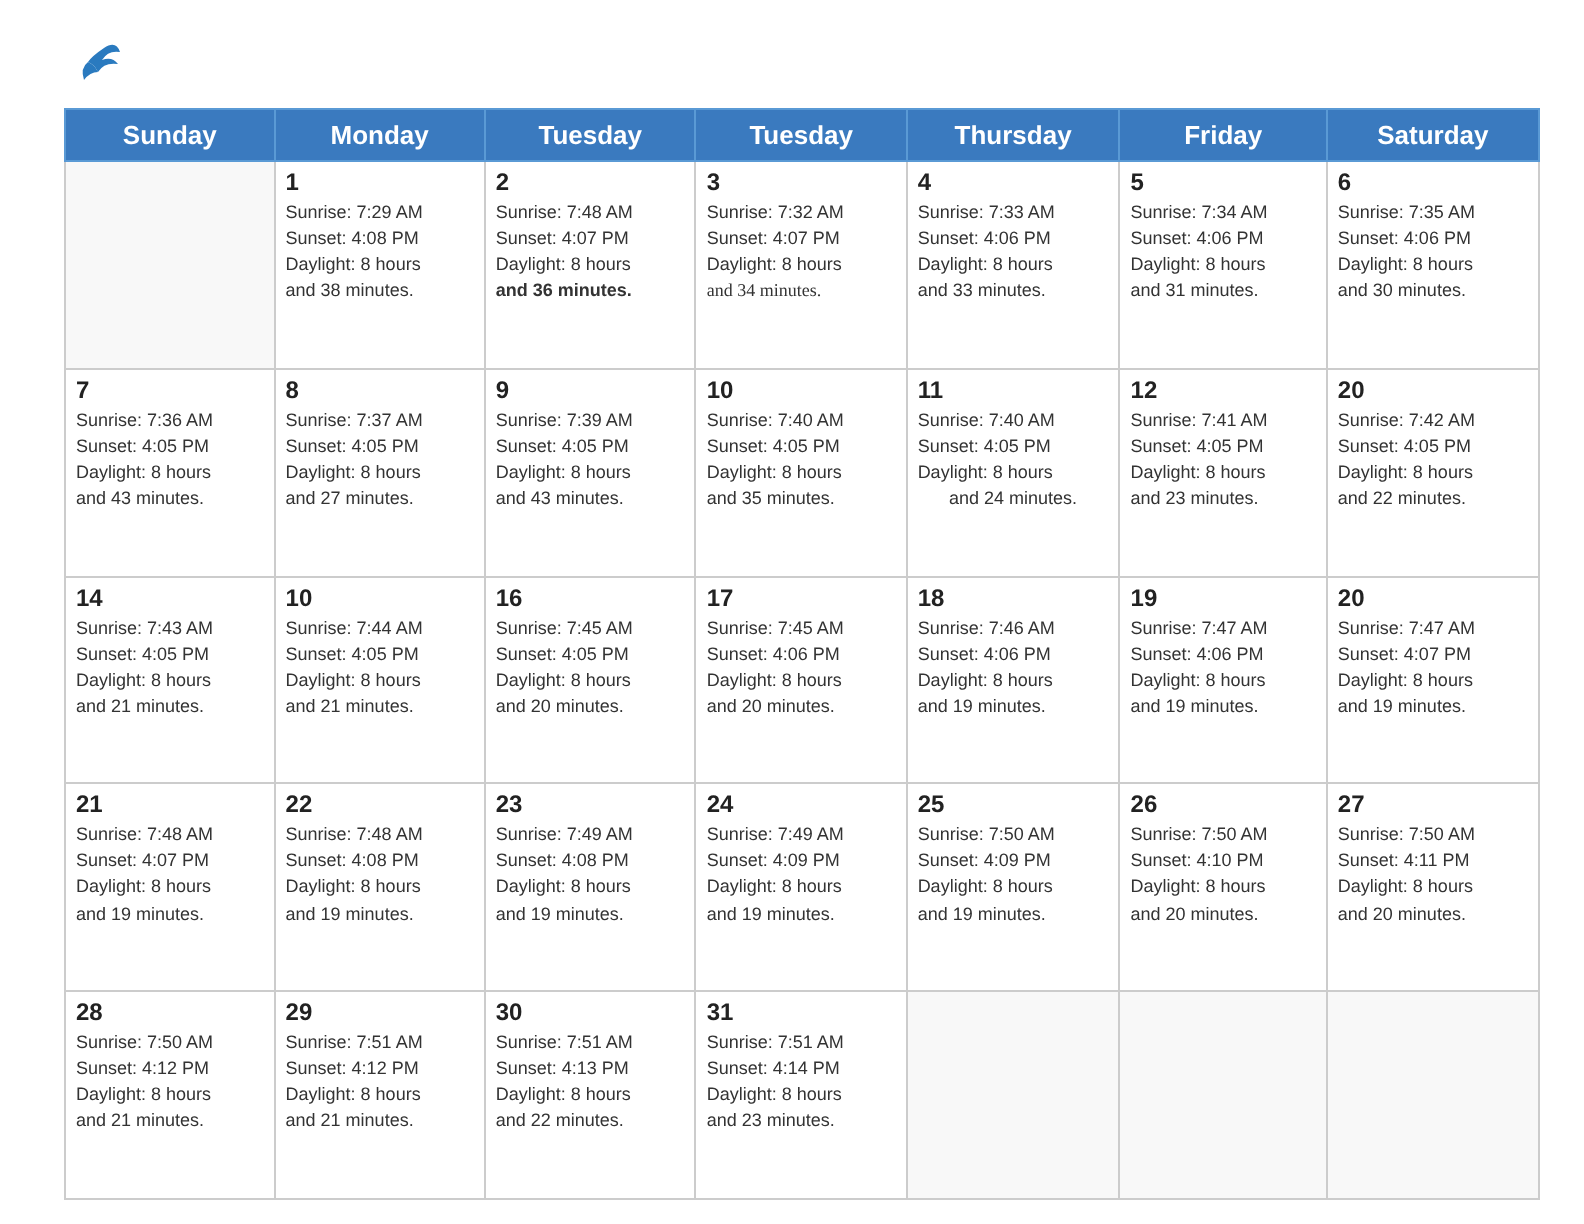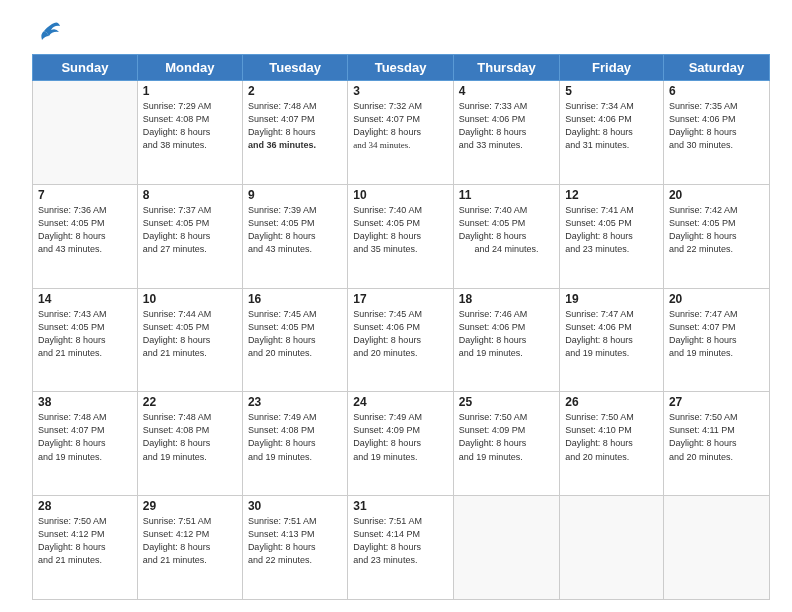--- a/index.html
+++ b/index.html
@@ -299,21 +299,21 @@
             <div class="day-info">
               <span style="display: block;">Sunrise: 7:47 AM</span>
               <span style="display: block;">Sunset: 4:07 PM</span>
               <span style="display: block;">Daylight: 8 hours</span>
               <span style="display: block;">and 19 minutes.</span>
             </div>
           </td>
         </tr>
         <tr>
           <td>
-            <span class="day-number">38</span>
+            <span class="day-number">21</span>
             <div class="day-info">
               <span style="display: block;">Sunrise: 7:48 AM</span>
               <span style="display: block;">Sunset: 4:07 PM</span>
               <span style="display: block;">Daylight: 8 hours</span>
               <span style="display: block;">and 19 minutes.</span>
             </div>
           </td>
           <td>
             <span class="day-number">22</span>
             <div class="day-info">

